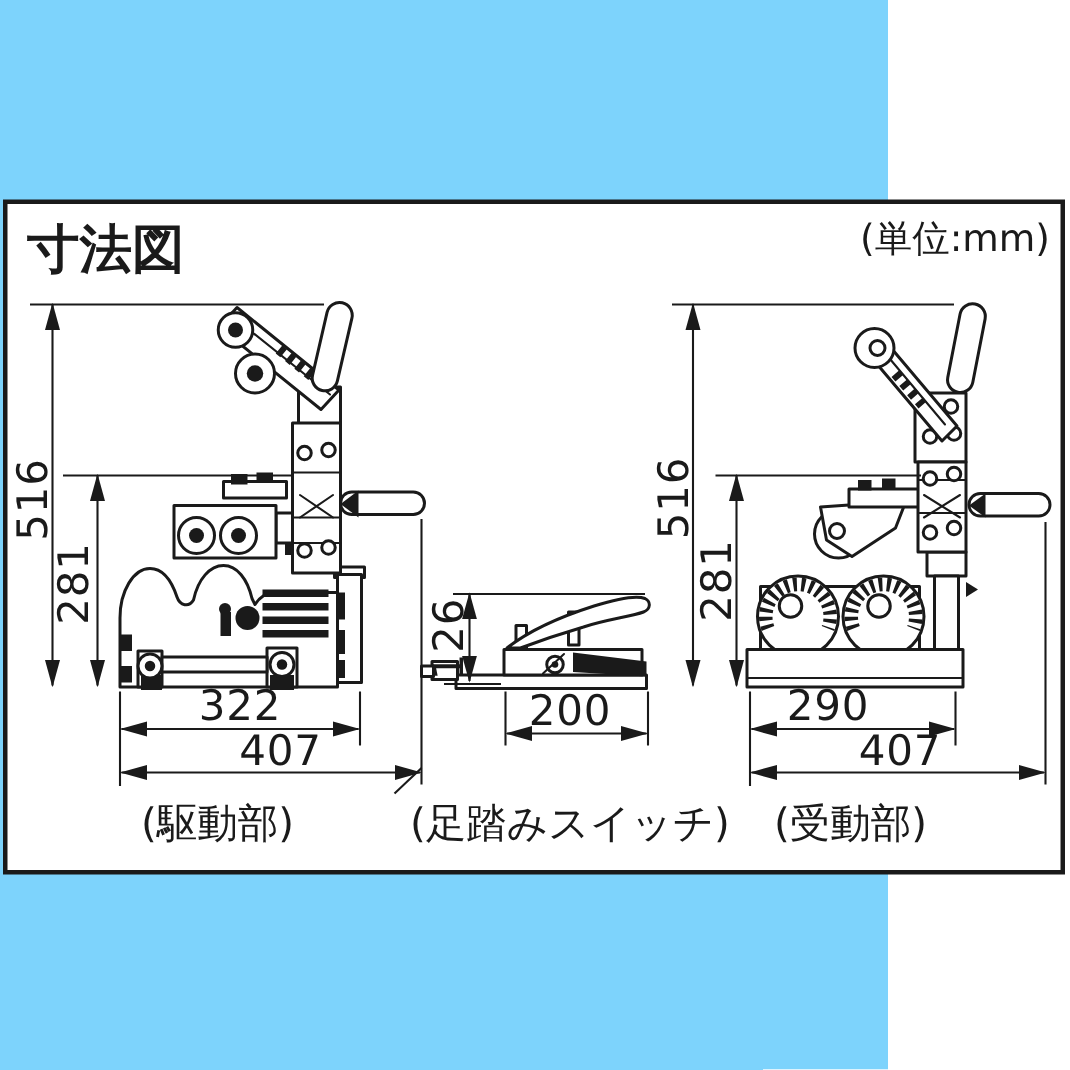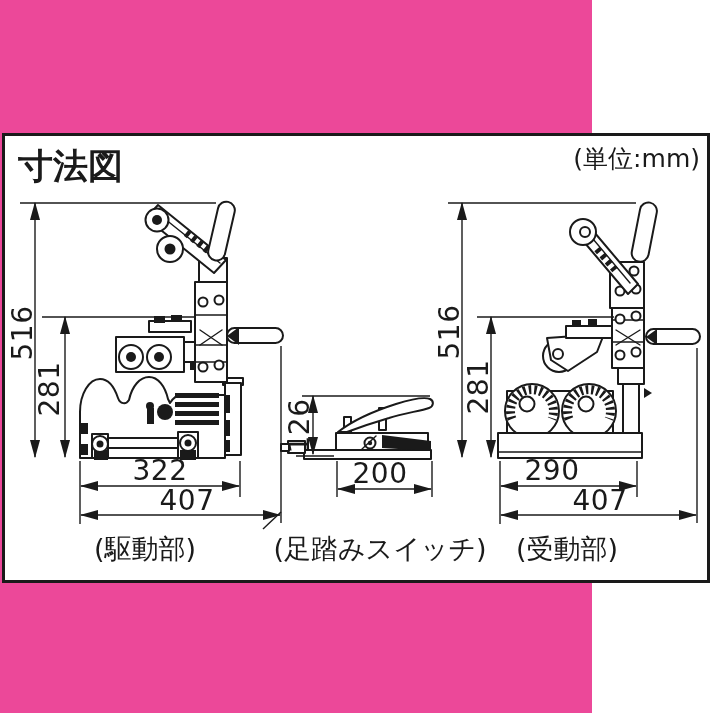--- a/index.html
+++ b/index.html
@@ -1,17 +1,17 @@
 <!DOCTYPE html>
 <html><head>
 <meta charset="utf-8">
 <style>
   html,body{margin:0;padding:0;background:#ffffff;}
   body{width:713px;height:713px;overflow:hidden;font-family:"DejaVu Sans","Liberation Sans",sans-serif;}
-  #stage{position:relative;width:592px;height:713px;background:#ec4899;}
+  #stage{position:relative;width:592px;height:713px;background:#7dd3fc;}
   svg{display:block;}
   text{fill:#1a1a1a;}
   .cjk{font-family:"DejaVu Sans","Liberation Sans",sans-serif;}
   .dim-num{font-size:28px;letter-spacing:0.5px;}
   .art{fill:#ffffff;stroke:#1a1a1a;stroke-width:2;stroke-linejoin:round;stroke-linecap:round;}
   .art-thin{fill:none;stroke:#1a1a1a;stroke-width:1.4;}
   .blk{fill:#1a1a1a;stroke:none;}
   .dim{stroke:#1a1a1a;stroke-width:1.4;fill:none;}
 </style>
 </head>

